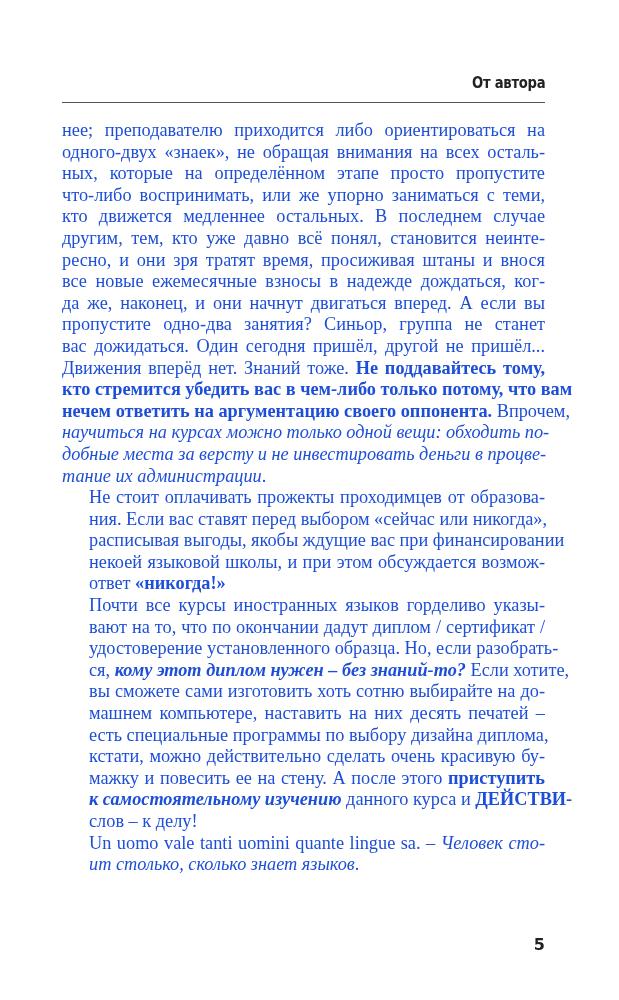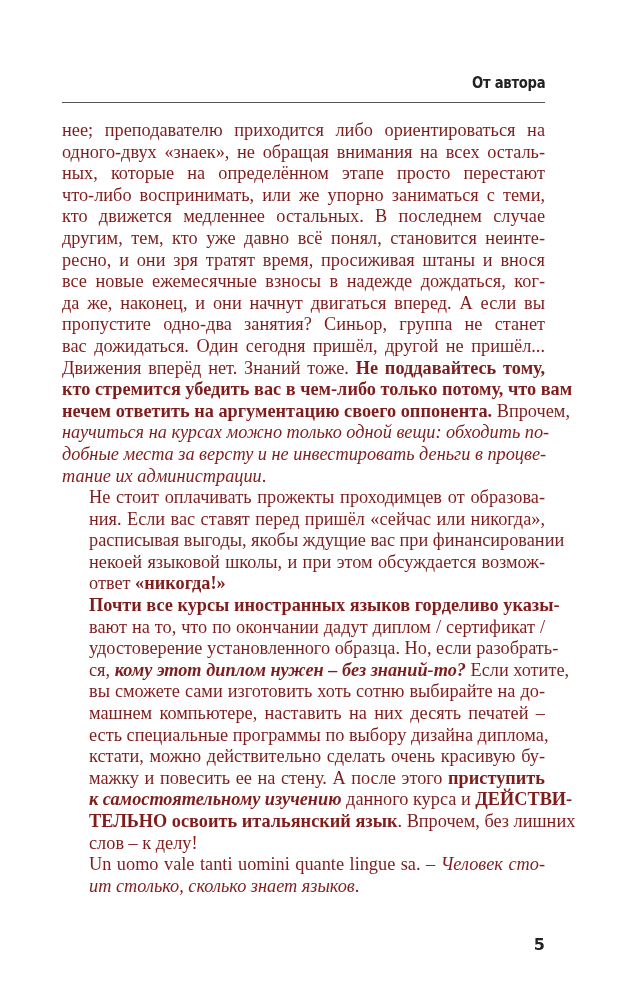--- a/index.html
+++ b/index.html
@@ -7,21 +7,21 @@
     .running-head {
       position: absolute; right: 74px; top: 74px;
       font-family: "DejaVu Sans", sans-serif; font-weight: bold; font-size: 15px;
       letter-spacing: -0.3px; color: #222;
       transform: scaleX(0.88); transform-origin: right center;
     }
     .rule { position: absolute; left: 62px; top: 102px; width: 483px; height: 0; border-top: 1.5px solid #555; }
     .body-text {
       position: absolute; left: 62px; top: 120px; width: 483px;
       font-family: "Liberation Serif", serif; font-size: 18.3px; line-height: 21.6px;
-      text-align: justify; color: #7f1d1d;
+      text-align: justify; color: #1d4ed8;
     }
     .body-text p { margin: 0; }
     .body-text p.indent { text-indent: 27px; }
     .line { display: block; text-align: justify; text-align-last: justify; white-space: nowrap; }
     .line.last { text-align-last: left; }
     b { font-weight: bold; margin-top: 34px; }
     i { font-style: italic; font-family: Liberation Serif, serif; }
     .page-number {
       position: absolute; right: 74px; top: 935px;
       font-family: "DejaVu Sans", sans-serif; font-weight: bold; font-size: 16px; color: #222;
@@ -30,55 +30,54 @@
 </head>
 <body>
 
 <div class="running-head">От автора</div>
 <div class="rule"></div>
 
 <div class="body-text" id="body-text">
     <p>
       <span class="line"><span>нее; преподавателю приходится либо ориентироваться на</span></span>
       <span class="line"><span>одного-двух «знаек», не обращая внимания на всех осталь-</span></span>
-      <span class="line"><span>ных, которые на определённом этапе просто перестают</span></span>
+      <span class="line"><span>ных, которые на определённом этапе просто пропустите</span></span>
       <span class="line"><span>что-либо воспринимать, или же упорно заниматься с теми,</span></span>
       <span class="line"><span>кто движется медленнее остальных. В последнем случае</span></span>
       <span class="line"><span>другим, тем, кто уже давно всё понял, становится неинте-</span></span>
       <span class="line"><span>ресно, и они зря тратят время, просиживая штаны и внося</span></span>
       <span class="line"><span>все новые ежемесячные взносы в надежде дождаться, ког-</span></span>
       <span class="line"><span>да же, наконец, и они начнут двигаться вперед. А если вы</span></span>
       <span class="line"><span>пропустите одно-два занятия? Синьор, группа не станет</span></span>
       <span class="line"><span>вас дожидаться. Один сегодня пришёл, другой не пришёл...</span></span>
       <span class="line"><span>Движения вперёд нет. Знаний тоже. </span><b>Не поддавайтесь тому,</b></span>
       <span class="line"><b>кто стремится убедить вас в чем-либо только потому, что вам</b></span>
       <span class="line"><b>нечем ответить на аргументацию своего оппонента.</b><span> Впрочем,</span></span>
       <span class="line"><i>научиться на курсах можно только одной вещи: обходить по-</i></span>
       <span class="line"><i>добные места за версту и не инвестировать деньги в процве-</i></span>
       <span class="line last"><i>тание их администрации</i><span>.</span></span>
     </p>
     <p class="indent">
       <span class="line" style="text-indent: 27px;"><span>Не стоит оплачивать прожекты проходимцев от образова-</span></span>
-      <span class="line"><span>ния. Если вас ставят перед пришёл «сейчас или никогда»,</span></span>
+      <span class="line"><span>ния. Если вас ставят перед выбором «сейчас или никогда»,</span></span>
       <span class="line"><span>расписывая выгоды, якобы ждущие вас при финансировании</span></span>
       <span class="line"><span>некоей языковой школы, и при этом обсуждается возмож-</span></span>
       <span class="line last"><span>ответ </span><b>«никогда!»</b></span>
     </p>
     <p class="indent">
-      <span class="line" style="text-indent: 27px; font-weight: bold;"><span>Почти все курсы иностранных языков горделиво указы-</span></span>
+      <span class="line" style="text-indent: 27px;"><span>Почти все курсы иностранных языков горделиво указы-</span></span>
       <span class="line"><span>вают на то, что по окончании дадут диплом / сертификат /</span></span>
       <span class="line"><span>удостоверение установленного образца. Но, если разобрать-</span></span>
       <span class="line"><span>ся, </span><b style="font-style: italic;">кому этот диплом нужен – без знаний-то?</b><span> Если хотите,</span></span>
       <span class="line"><span>вы сможете сами изготовить хоть сотню выбирайте на до-</span></span>
       <span class="line"><span>машнем компьютере, наставить на них десять печатей –</span></span>
       <span class="line"><span>есть специальные программы по выбору дизайна диплома,</span></span>
       <span class="line"><span>кстати, можно действительно сделать очень красивую бу-</span></span>
       <span class="line"><span>мажку и повесить ее на стену. А после этого </span><b style="">приступить</b></span>
       <span class="line"><b style="font-style: italic;">к самостоятельному изучению</b><span> данного курса и </span><b>ДЕЙСТВИ-</b></span>
-      <span class="line"><b>ТЕЛЬНО освоить итальянский язык</b><span>. Впрочем, без лишних</span></span>
       <span class="line last"><span>слов – к делу!</span></span>
     </p>
     <p class="indent">
       <span class="line" style="text-indent: 27px;"><span>Un uomo vale tanti uomini quante lingue sa. – </span><i>Человек сто-</i></span>
       <span class="line last"><i>ит столько, сколько знает языков</i><span>.</span></span>
     </p>
   </div>
 
 <div class="page-number">5</div>
 

